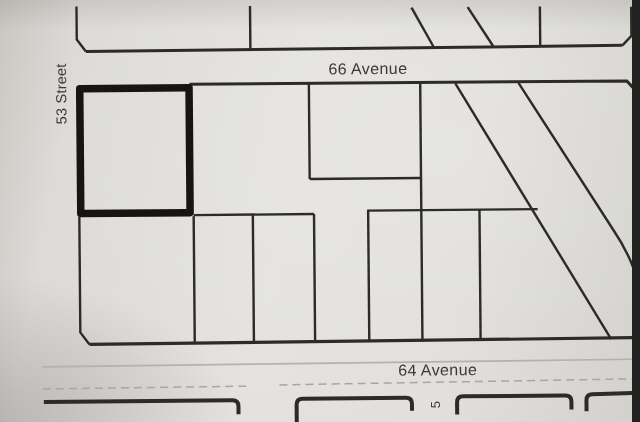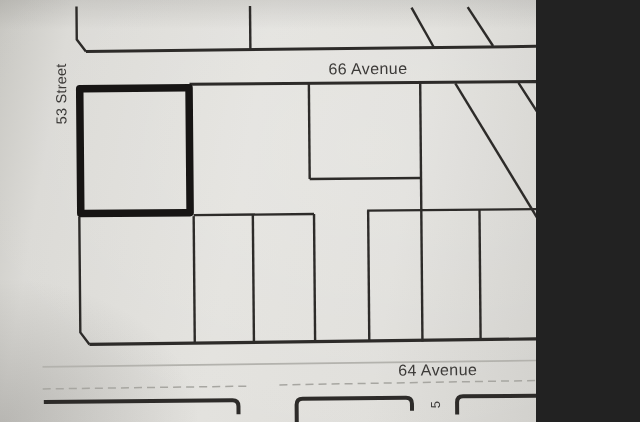--- a/index.html
+++ b/index.html
@@ -1,18 +1,18 @@
 <!DOCTYPE html>
 <html><head>
 <meta charset="utf-8">
 <style>
   html,body{margin:0;padding:0;background:#222;}
   .photo{
     position:relative;
-    width:536px;height:422px;
+    width:632px;height:422px;
     overflow:hidden;
     background:
       radial-gradient(60% 55% at 0% 100%, rgba(58,56,52,0.22), rgba(0,0,0,0) 62%),
       linear-gradient(180deg, rgba(70,68,64,0.12), rgba(0,0,0,0) 7%),
       radial-gradient(130% 120% at 68% 35%, rgba(255,255,255,0.16), rgba(0,0,0,0) 60%),
       linear-gradient(100deg, #c7c6c1 0%, #dbdad6 12%, #e3e2de 45%, #e0dfdb 72%, #d2d1cd 100%);
     font-family:"Liberation Sans", sans-serif;
   }
   svg.map{position:absolute;left:0;top:0;transform:rotate(-0.5deg) scale(1.003);transform-origin:50% 50%;}
   .ln   {stroke:var(--ink);stroke-width:2.4;fill:none;stroke-linecap:butt;stroke-linejoin:miter;}

